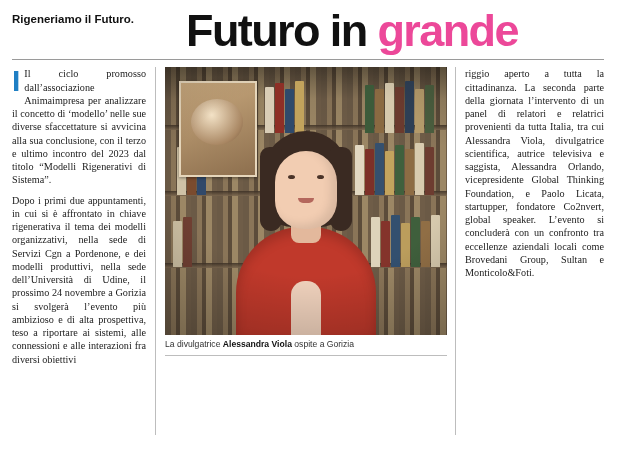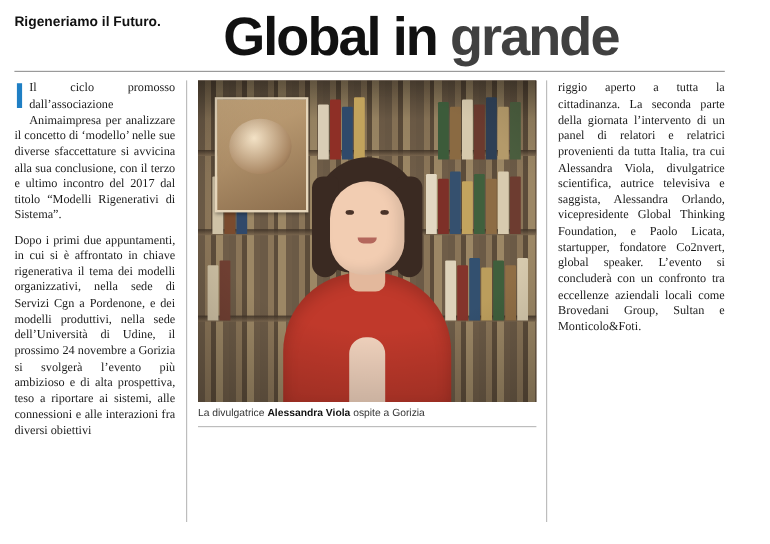--- a/index.html
+++ b/index.html
@@ -5,21 +5,21 @@
   html,body{margin:0;padding:0;background:#ffffff;}
   body{width:642px;height:453px;overflow:hidden;font-family:"Liberation Serif",serif;color:#1a1a1a;}
   .page{position:relative;width:616px;height:453px;box-sizing:border-box;padding:10px 12px 0 12px;}
 
   
   .masthead{display:flex;align-items:flex-start;gap:10px;}
   .kicker{width:160px;flex:0 0 160px;font-family:"Liberation Sans",sans-serif;font-size:11.5px;line-height:1.27;color:#111;padding-top:2px;}
   .kicker .k-strong{font-weight:bold;display:block;}
   .kicker .k-rest{display:block;font-weight:normal;}
   .headline{flex:1 1 auto;font-family:"Liberation Sans",sans-serif;font-weight:bold;font-size:45px;line-height:0.92;letter-spacing:-1.6px;color:#111;white-space:nowrap;padding-left:4px;}
-  .headline .hl-accent{color:#404040;}
+  .headline .hl-accent{color:#ec4899;}
 
   
   .top-rule{border-top:1px solid #9a9a9a;margin:8px 0 0 0;}
 
   
   .body-area{position:relative;display:flex;gap:0;margin-top:7px;height:368px;}
   .col{box-sizing:border-box;font-size:10.2px;line-height:1.30;text-align:justify;text-justify:inter-word;hyphens:auto;-webkit-hyphens:auto;}
   .col p{margin:0 0 7px 0;text-indent:0;}
   .col p + p{text-indent:9px;}
 
@@ -71,32 +71,32 @@
 </head>
 <body>
 
 <div class="page">
 
   <div class="masthead">
     <div class="kicker">
       <span class="k-strong">Rigeneriamo il Futuro.</span>
     </div>
     <div class="headline">
-      <span>Global in </span><span class="hl-accent">grande</span>
+      <span>Futuro in </span><span class="hl-accent">grande</span>
     </div>
   </div>
 
   <div class="top-rule"></div>
 
   <div class="body-area">
 
     <div class="col col-1">
       <div class="dropcap-block">
         <span class="dropcap">I</span>
-        <p>Il ciclo promosso dall’associazione Animaimpresa per analizzare il concetto di ‘modello’ nelle sue diverse sfaccettature si avvicina alla sua conclusione, con il terzo e ultimo incontro del 2017 dal titolo “Modelli Rigenerativi di Sistema”.</p>
+        <p>Il ciclo promosso dall’associazione Animaimpresa per analizzare il concetto di ‘modello’ nelle sue diverse sfaccettature si avvicina alla sua conclusione, con il terzo e ultimo incontro del 2023 dal titolo “Modelli Rigenerativi di Sistema”.</p>
       </div>
       <p>Dopo i primi due appuntamenti, in cui si è affrontato in chiave rigenerativa il tema dei modelli organizzativi, nella sede di Servizi Cgn a Pordenone, e dei modelli produttivi, nella sede dell’Università di Udine, il prossimo 24 novembre a Gorizia si svolgerà l’evento più ambizioso e di alta prospettiva, teso a riportare ai sistemi, alle connessioni e alle interazioni fra diversi obiettivi</p>
     </div>
 
     <div class="col-mid">
       <div class="figure">
         <div class="photo">
           <div class="shelf-bg"></div>
           <div class="shelf-line" style="top:58px;"></div>
           <div class="shelf-line" style="top:124px;"></div>

